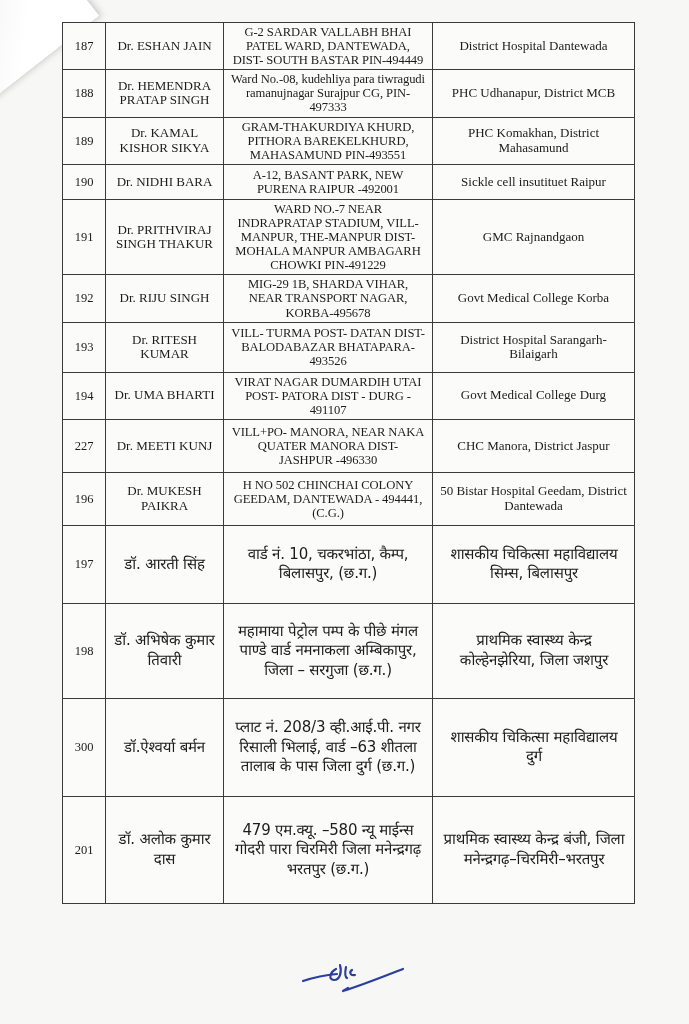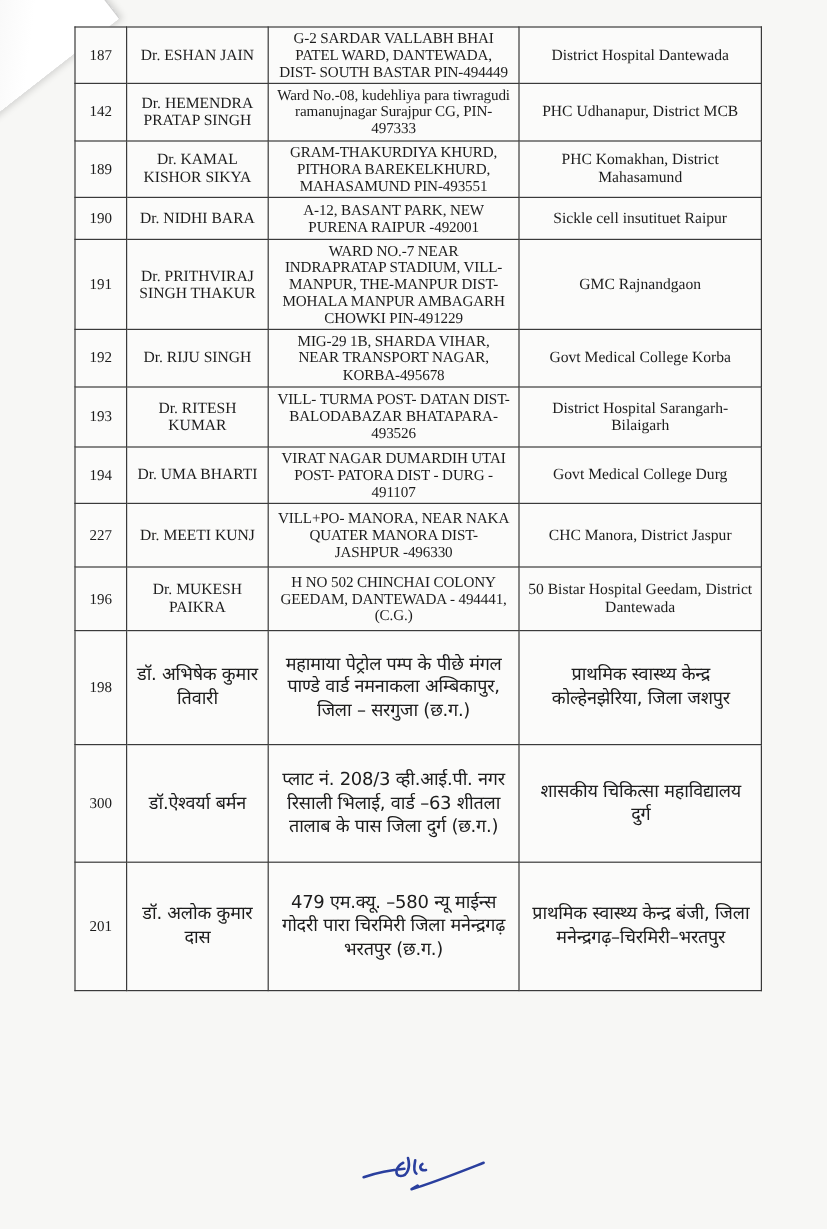--- a/index.html
+++ b/index.html
@@ -86,21 +86,21 @@
       <col class="c-post">
   </colgroup>
   <tbody>
     <tr class="en" style="height:41px">
       <td class="num">187</td>
       <td class="name">Dr. ESHAN JAIN</td>
       <td class="addr">G-2 SARDAR VALLABH BHAI PATEL WARD, DANTEWADA, DIST- SOUTH BASTAR PIN-494449</td>
       <td class="post">District Hospital Dantewada</td>
     </tr>
     <tr class="en" style="height:45px">
-      <td class="num">142</td>
+      <td class="num">188</td>
       <td class="name">Dr. HEMENDRA PRATAP SINGH</td>
       <td class="addr">Ward No.-08, kudehliya para tiwragudi ramanujnagar Surajpur CG, PIN-497333</td>
       <td class="post">PHC Udhanapur, District MCB</td>
     </tr>
     <tr class="en" style="height:47px">
       <td class="num">189</td>
       <td class="name">Dr. KAMAL KISHOR SIKYA</td>
       <td class="addr">GRAM-THAKURDIYA KHURD, PITHORA BAREKELKHURD, MAHASAMUND PIN-493551</td>
       <td class="post">PHC Komakhan, District Mahasamund</td>
     </tr>
@@ -139,20 +139,26 @@
       <td class="name">Dr. MEETI KUNJ</td>
       <td class="addr">VILL+PO- MANORA, NEAR NAKA QUATER MANORA DIST- JASHPUR -496330</td>
       <td class="post">CHC Manora, District Jaspur</td>
     </tr>
     <tr class="en" style="height:53px">
       <td class="num">196</td>
       <td class="name">Dr. MUKESH PAIKRA</td>
       <td class="addr">H NO 502 CHINCHAI COLONY GEEDAM, DANTEWADA - 494441, (C.G.)</td>
       <td class="post">50 Bistar Hospital Geedam, District Dantewada</td>
     </tr>
+    <tr class="hi" style="height:78px">
+      <td class="num">197</td>
+      <td class="name">डॉ. आरती सिंह</td>
+      <td class="addr">वार्ड नं. 10, चकरभांठा, कैम्प, बिलासपुर, (छ.ग.)</td>
+      <td class="post">शासकीय चिकित्सा महाविद्यालय सिम्स, बिलासपुर</td>
+    </tr>
     <tr class="hi" style="height:95px">
       <td class="num">198</td>
       <td class="name">डॉ. अभिषेक कुमार तिवारी</td>
       <td class="addr">महामाया पेट्रोल पम्प के पीछे मंगल पाण्डे वार्ड नमनाकला अम्बिकापुर, जिला – सरगुजा (छ.ग.)</td>
       <td class="post">प्राथमिक स्वास्थ्य केन्द्र कोल्हेनझेरिया, जिला जशपुर</td>
     </tr>
     <tr class="hi" style="height:98px">
       <td class="num">300</td>
       <td class="name">डॉ.ऐश्वर्या बर्मन</td>
       <td class="addr">प्लाट नं. 208/3 व्ही.आई.पी. नगर रिसाली भिलाई, वार्ड –63 शीतला तालाब के पास जिला दुर्ग (छ.ग.)</td>

